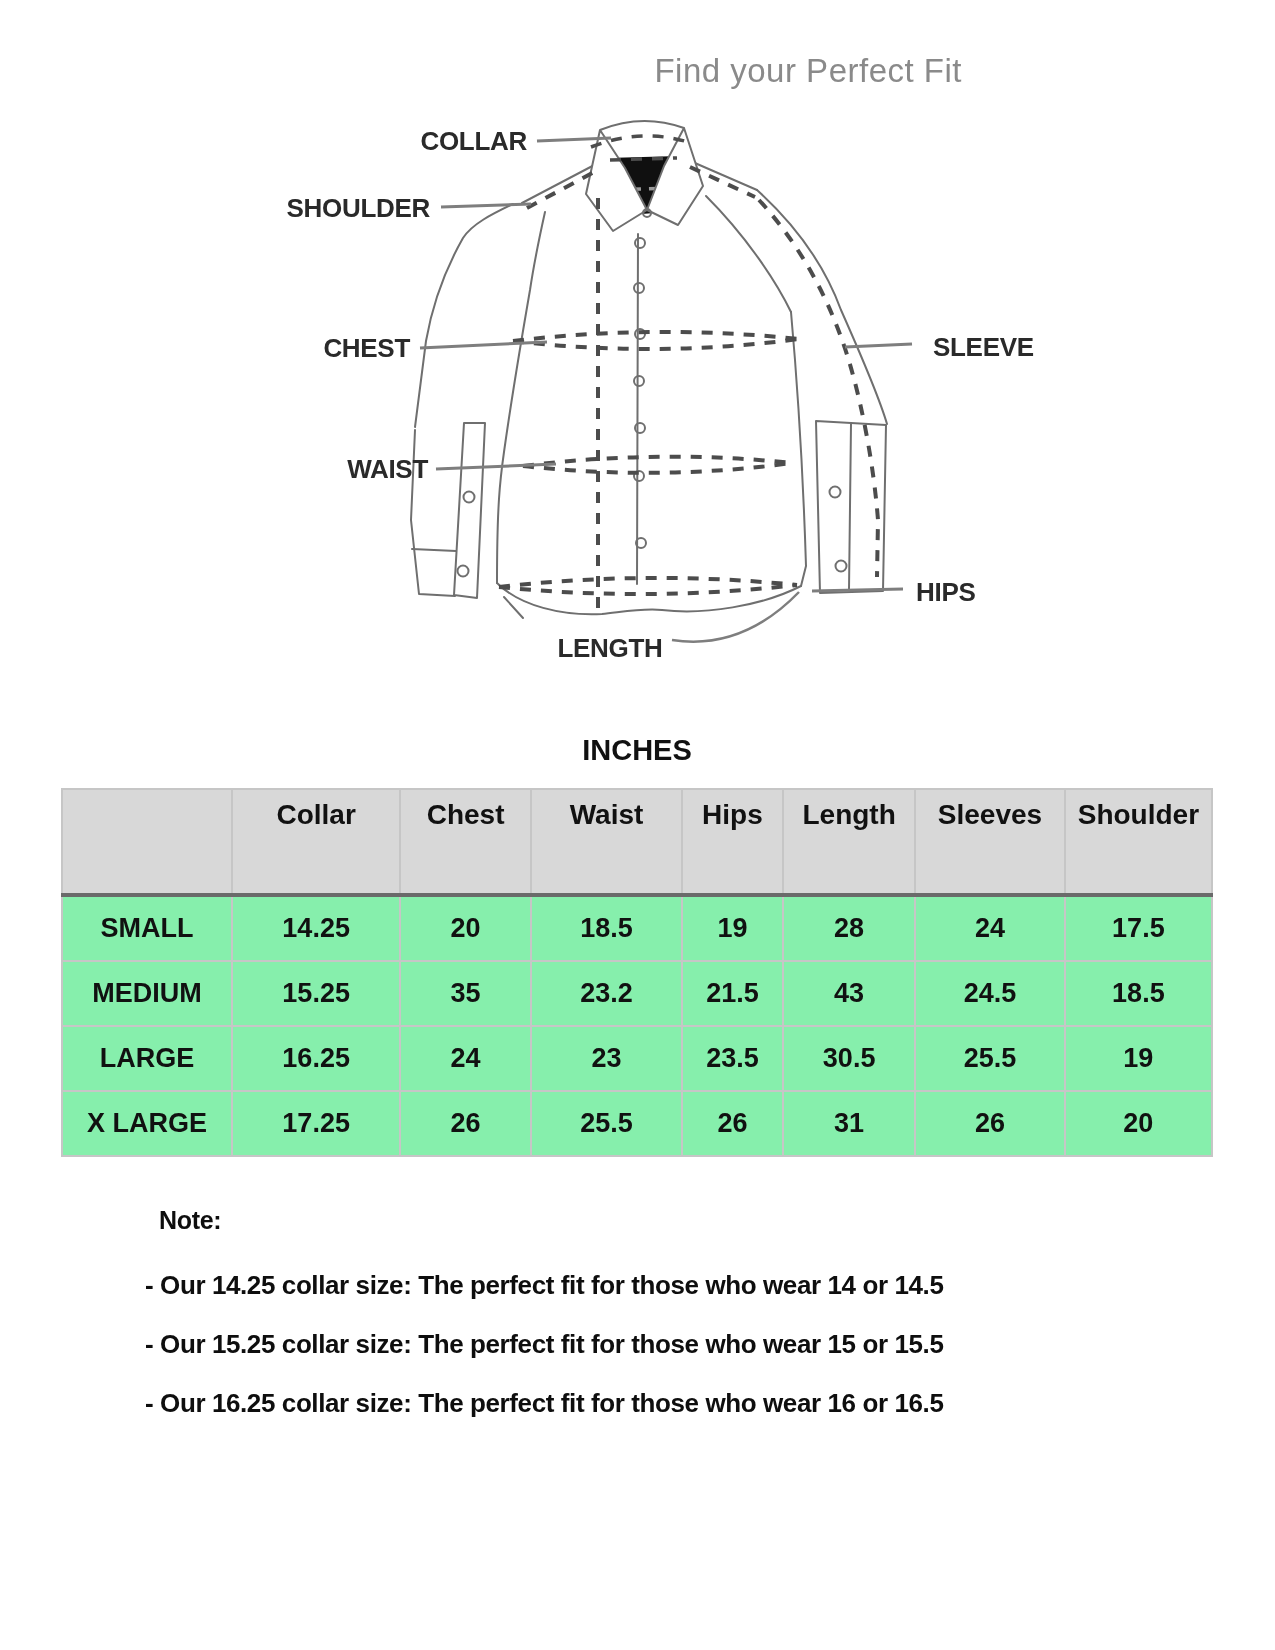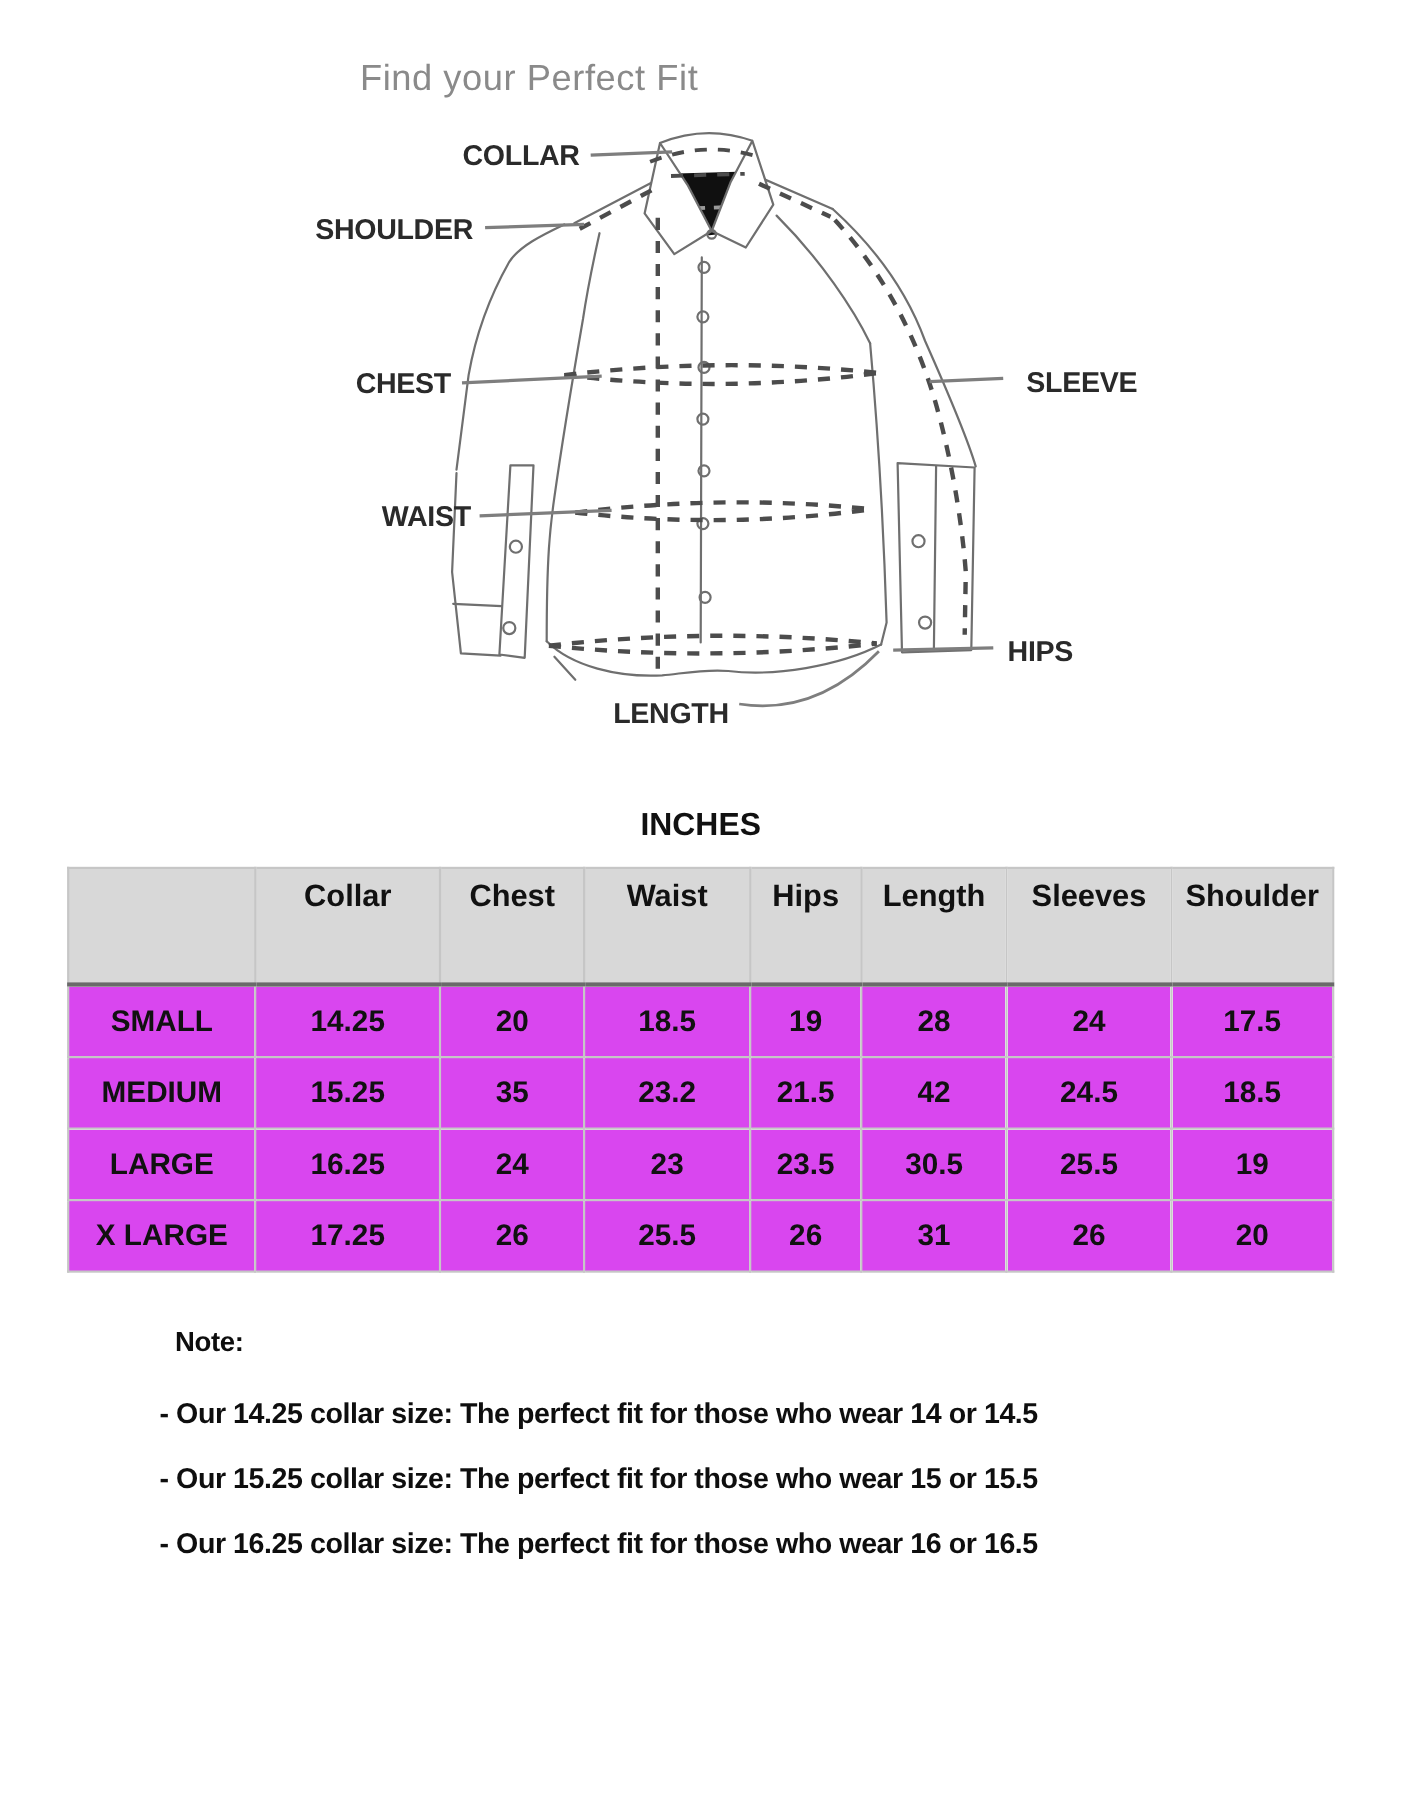--- a/index.html
+++ b/index.html
@@ -5,21 +5,21 @@
   html,body{margin:0;padding:0;background:#ffffff;}
   .page{
     position:relative;
     width:1275px;height:1650px;
     background:#ffffff;
     font-family:"Liberation Sans", sans-serif;
     overflow:hidden;
   }
   .page-title{
     position:absolute;top:54px;left:0;width:962px;
-    text-align:center;
+    text-align:right;
     font-size:33px;line-height:1;color:#8a8a8a;
     letter-spacing:.5px;font-weight:400;
   }
   .diagram-svg{position:absolute;top:0;left:0;}
   .diagram-label{
     font-family:"Liberation Sans", sans-serif;
     font-size:26px;font-weight:bold;fill:#2a2a2a;letter-spacing:-0.3px;
   }
   .inches-title{
     position:absolute;top:735px;left:61px;width:1152px;
@@ -39,21 +39,21 @@
   .size-table thead th{
     background:#d8d8d8;
     height:93px;vertical-align:top;
     padding-top:9px;
     font-size:28px;font-weight:bold;
     border-bottom:4px solid #6a6a6a;
   }
   .size-table tbody td, .size-table tbody th{
     height:61px;vertical-align:middle;
     font-size:27px;font-weight:bold;
-    background:#d946ef;
+    background:#86efac;
   }
   .notes{
     position:absolute;top:1205px;left:145px;width:1010px;
     color:#0e0e0e;
   }
   .notes-heading{
     font-size:25px;font-weight:bold;margin:0 0 37px 14px;line-height:30px;
     letter-spacing:-0.3px;
   }
   .note-item{
@@ -185,21 +185,21 @@
         <td>28</td>
         <td>24</td>
         <td>17.5</td>
       </tr>
       <tr>
         <th>MEDIUM</th>
         <td>15.25</td>
         <td>35</td>
         <td>23.2</td>
         <td>21.5</td>
-        <td>42</td>
+        <td>43</td>
         <td>24.5</td>
         <td>18.5</td>
       </tr>
       <tr>
         <th>LARGE</th>
         <td>16.25</td>
         <td>24</td>
         <td>23</td>
         <td>23.5</td>
         <td>30.5</td>

